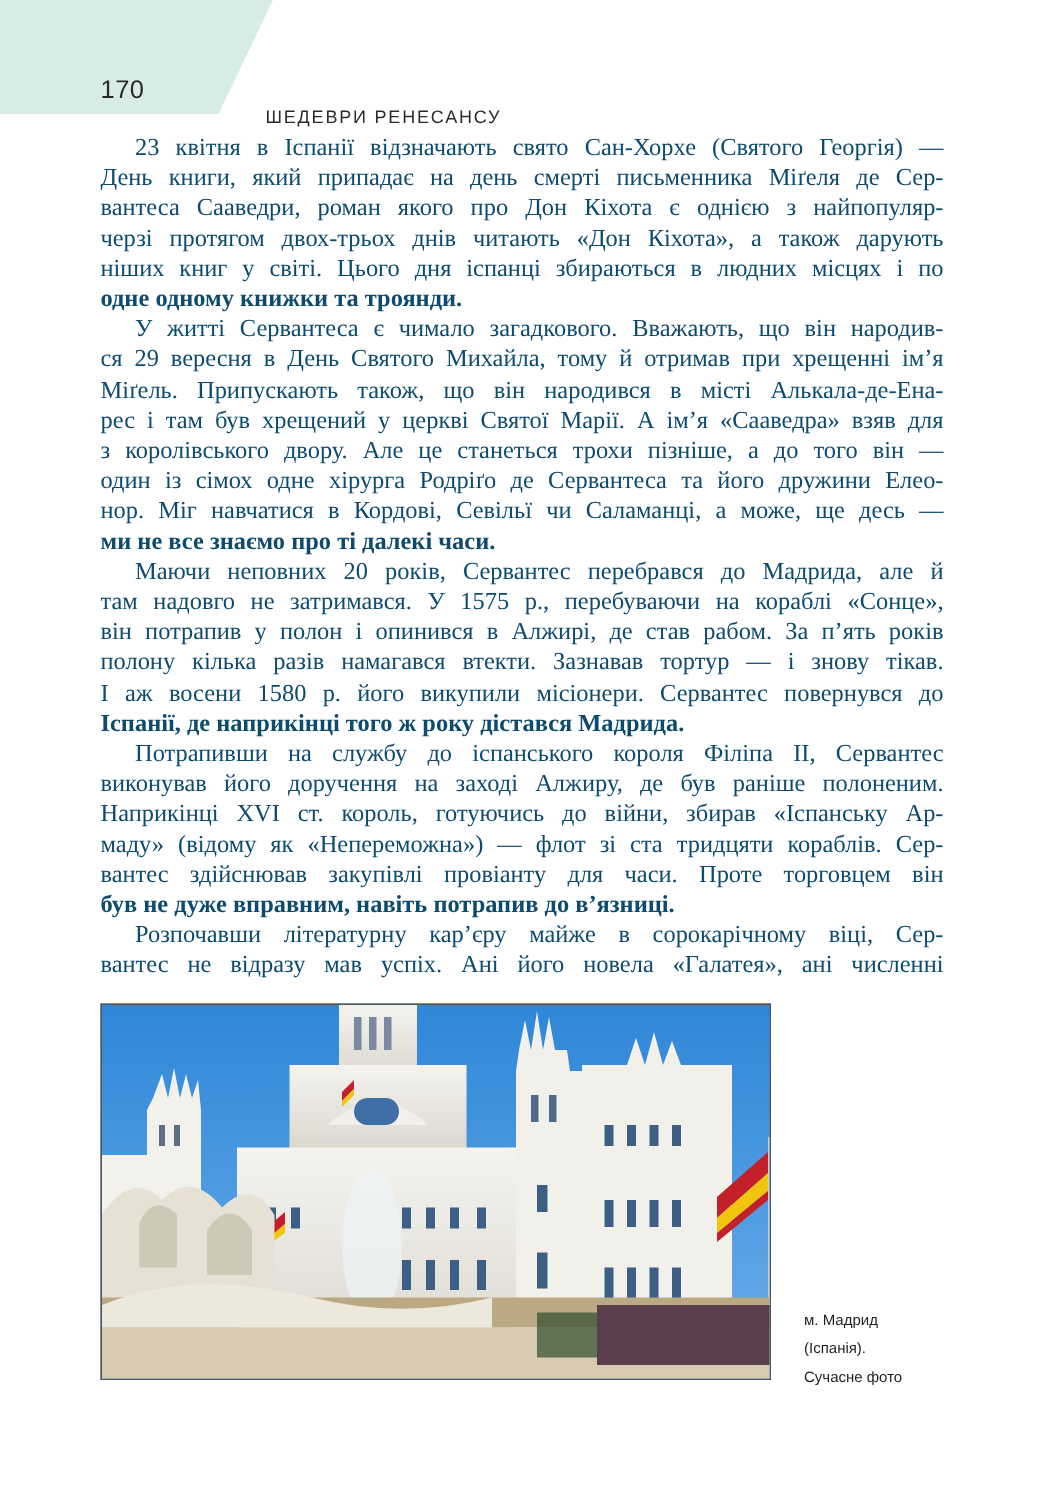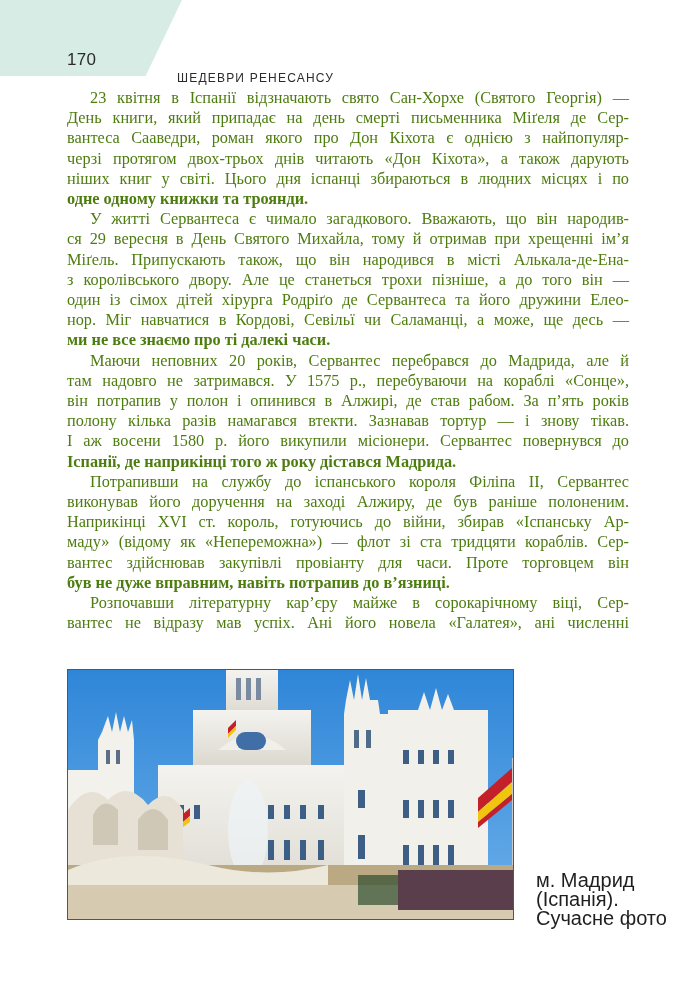--- a/index.html
+++ b/index.html
@@ -18,35 +18,35 @@
       font-size: 17px; color: #2b2b2b; letter-spacing: 0.3px;
     }
     .running-head {
       position: absolute; left: 177px; top: 55px;
       font-family: "Liberation Sans", "DejaVu Sans", sans-serif;
       font-size: 12px; color: #2b2b2b; letter-spacing: 1.2px; margin-top: 16px;
     }
     .body-text {
       position: absolute; left: 67px; top: 88px; width: 562px;
       font-family: "Liberation Serif", "DejaVu Serif", serif;
-      font-size: 16.3px; line-height: 20.2px; color: #4d7c0f;
+      font-size: 16.3px; line-height: 20.2px; color: #0c4a6e;
     }
     .line { display: block; white-space: nowrap; text-align: justify; text-align-last: justify; }
     .line.last { text-align-last: left; font-weight: bold; }
     .line.indent { padding-left: 23px; }
     .photo {
       position: absolute; left: 67px; top: 669px; width: 447px; height: 251px;
       border: 1px solid #555; box-sizing: border-box; overflow: hidden;
       background: #3f8fd9;
     }
     .photo svg { display: block; }
     .caption {
       position: absolute; left: 536px; top: 871px;
       font-family: "Liberation Sans", "DejaVu Sans", sans-serif;
-      font-size: 20px; line-height: 19px; color: #1f1f1f;
+      font-size: 10px; line-height: 19px; color: #1f1f1f;
     }
     .caption span { display: block; }
   </style>
 </head>
 <body>
 
 <div class="header-band"></div>
 <div class="page-number">170</div>
 <div class="running-head">ШЕДЕВРИ РЕНЕСАНСУ</div>
 
@@ -56,22 +56,23 @@
       <span class="line">День книги, який припадає на день смерті письменника Міґеля де Сер-</span>
       <span class="line">вантеса Сааведри, роман якого про Дон Кіхота є однією з найпопуляр-</span>
       <span class="line">черзі протягом двох-трьох днів читають «Дон Кіхота», а також дарують</span>
       <span class="line">ніших книг у світі. Цього дня іспанці збираються в людних місцях і по</span>
       <span class="line last">одне одному книжки та троянди.</span>
     </div>
     <div>
       <span class="line indent">У житті Сервантеса є чимало загадкового. Вважають, що він народив-</span>
       <span class="line">ся 29 вересня в День Святого Михайла, тому й отримав при хрещенні ім’я</span>
       <span class="line">Міґель. Припускають також, що він народився в місті Алькала-де-Ена-</span>
+      <span class="line">рес і там був хрещений у церкві Святої Марії. А ім’я «Сааведра» взяв для</span>
       <span class="line">з королівського двору. Але це станеться трохи пізніше, а до того він —</span>
-      <span class="line">один із сімох дітей хірурга Родріґо де Сервантеса та його дружини Елео-</span>
+      <span class="line">один із сімох одне хірурга Родріґо де Сервантеса та його дружини Елео-</span>
       <span class="line">нор. Міг навчатися в Кордові, Севільї чи Саламанці, а може, ще десь —</span>
       <span class="line last">ми не все знаємо про ті далекі часи.</span>
     </div>
     <div>
       <span class="line indent">Маючи неповних 20 років, Сервантес перебрався до Мадрида, але й</span>
       <span class="line">там надовго не затримався. У 1575 р., перебуваючи на кораблі «Сонце»,</span>
       <span class="line">він потрапив у полон і опинився в Алжирі, де став рабом. За п’ять років</span>
       <span class="line">полону кілька разів намагався втекти. Зазнавав тортур — і знову тікав.</span>
       <span class="line">І аж восени 1580 р. його викупили місіонери. Сервантес повернувся до</span>
       <span class="line last">Іспанії, де наприкінці того ж року дістався Мадрида.</span>

